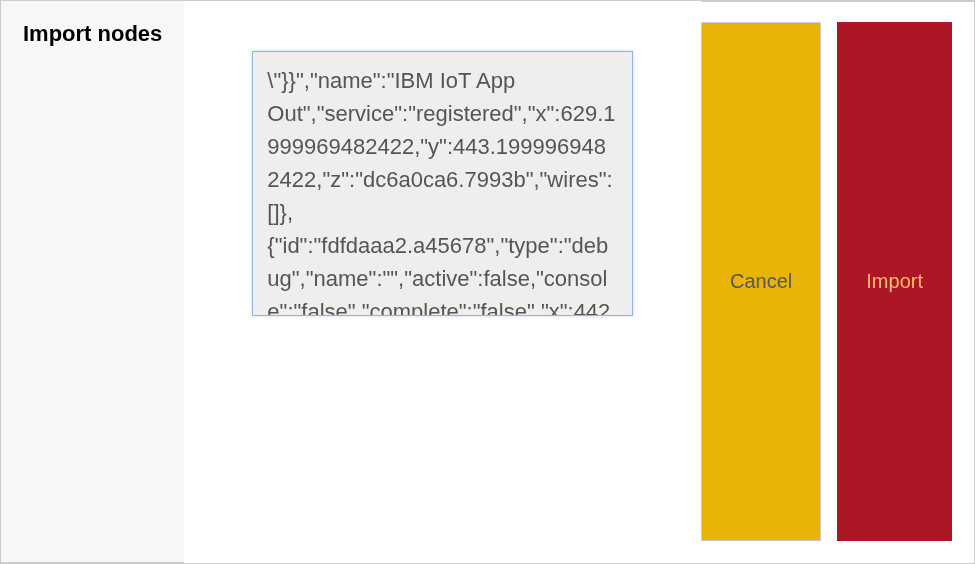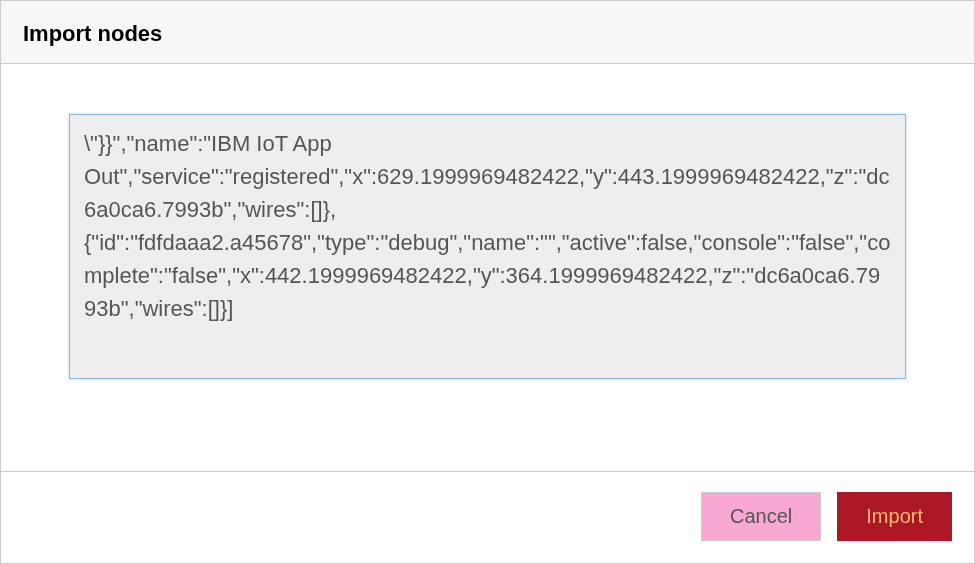--- a/index.html
+++ b/index.html
@@ -13,21 +13,20 @@
       width: 975px;
       height: 564px;
       position: relative;
     }
     .dialog {
       width: 100%;
       height: 100%;
       border: 1px solid #cccccc;
       background: #ffffff;
       display: flex;
-      flex-direction: column;
     }
     .dialog-header {
       padding: 20px 22px 16px 22px;
       border-bottom: 1px solid #cccccc;
       background: #f7f7f7;
     }
     .dialog-title {
       font-size: 22px;
       font-weight: bold;
       color: #000000;
@@ -59,21 +58,21 @@
       gap: 16px;
     }
     .btn {
       padding: 12px 28px;
       font-size: 20px;
       border: 1px solid #cccccc;
       cursor: pointer;
       font-family: Arial, Helvetica, sans-serif;
     }
     .btn-cancel {
-      background: #f9a8d4;
+      background: #eab308;
       color: #555555;
     }
     .btn-import {
       background: #ad1625;
       color: #fdba74;
       border: 1px solid #ad1625;
     }
   </style>
 </head>
 <body>

